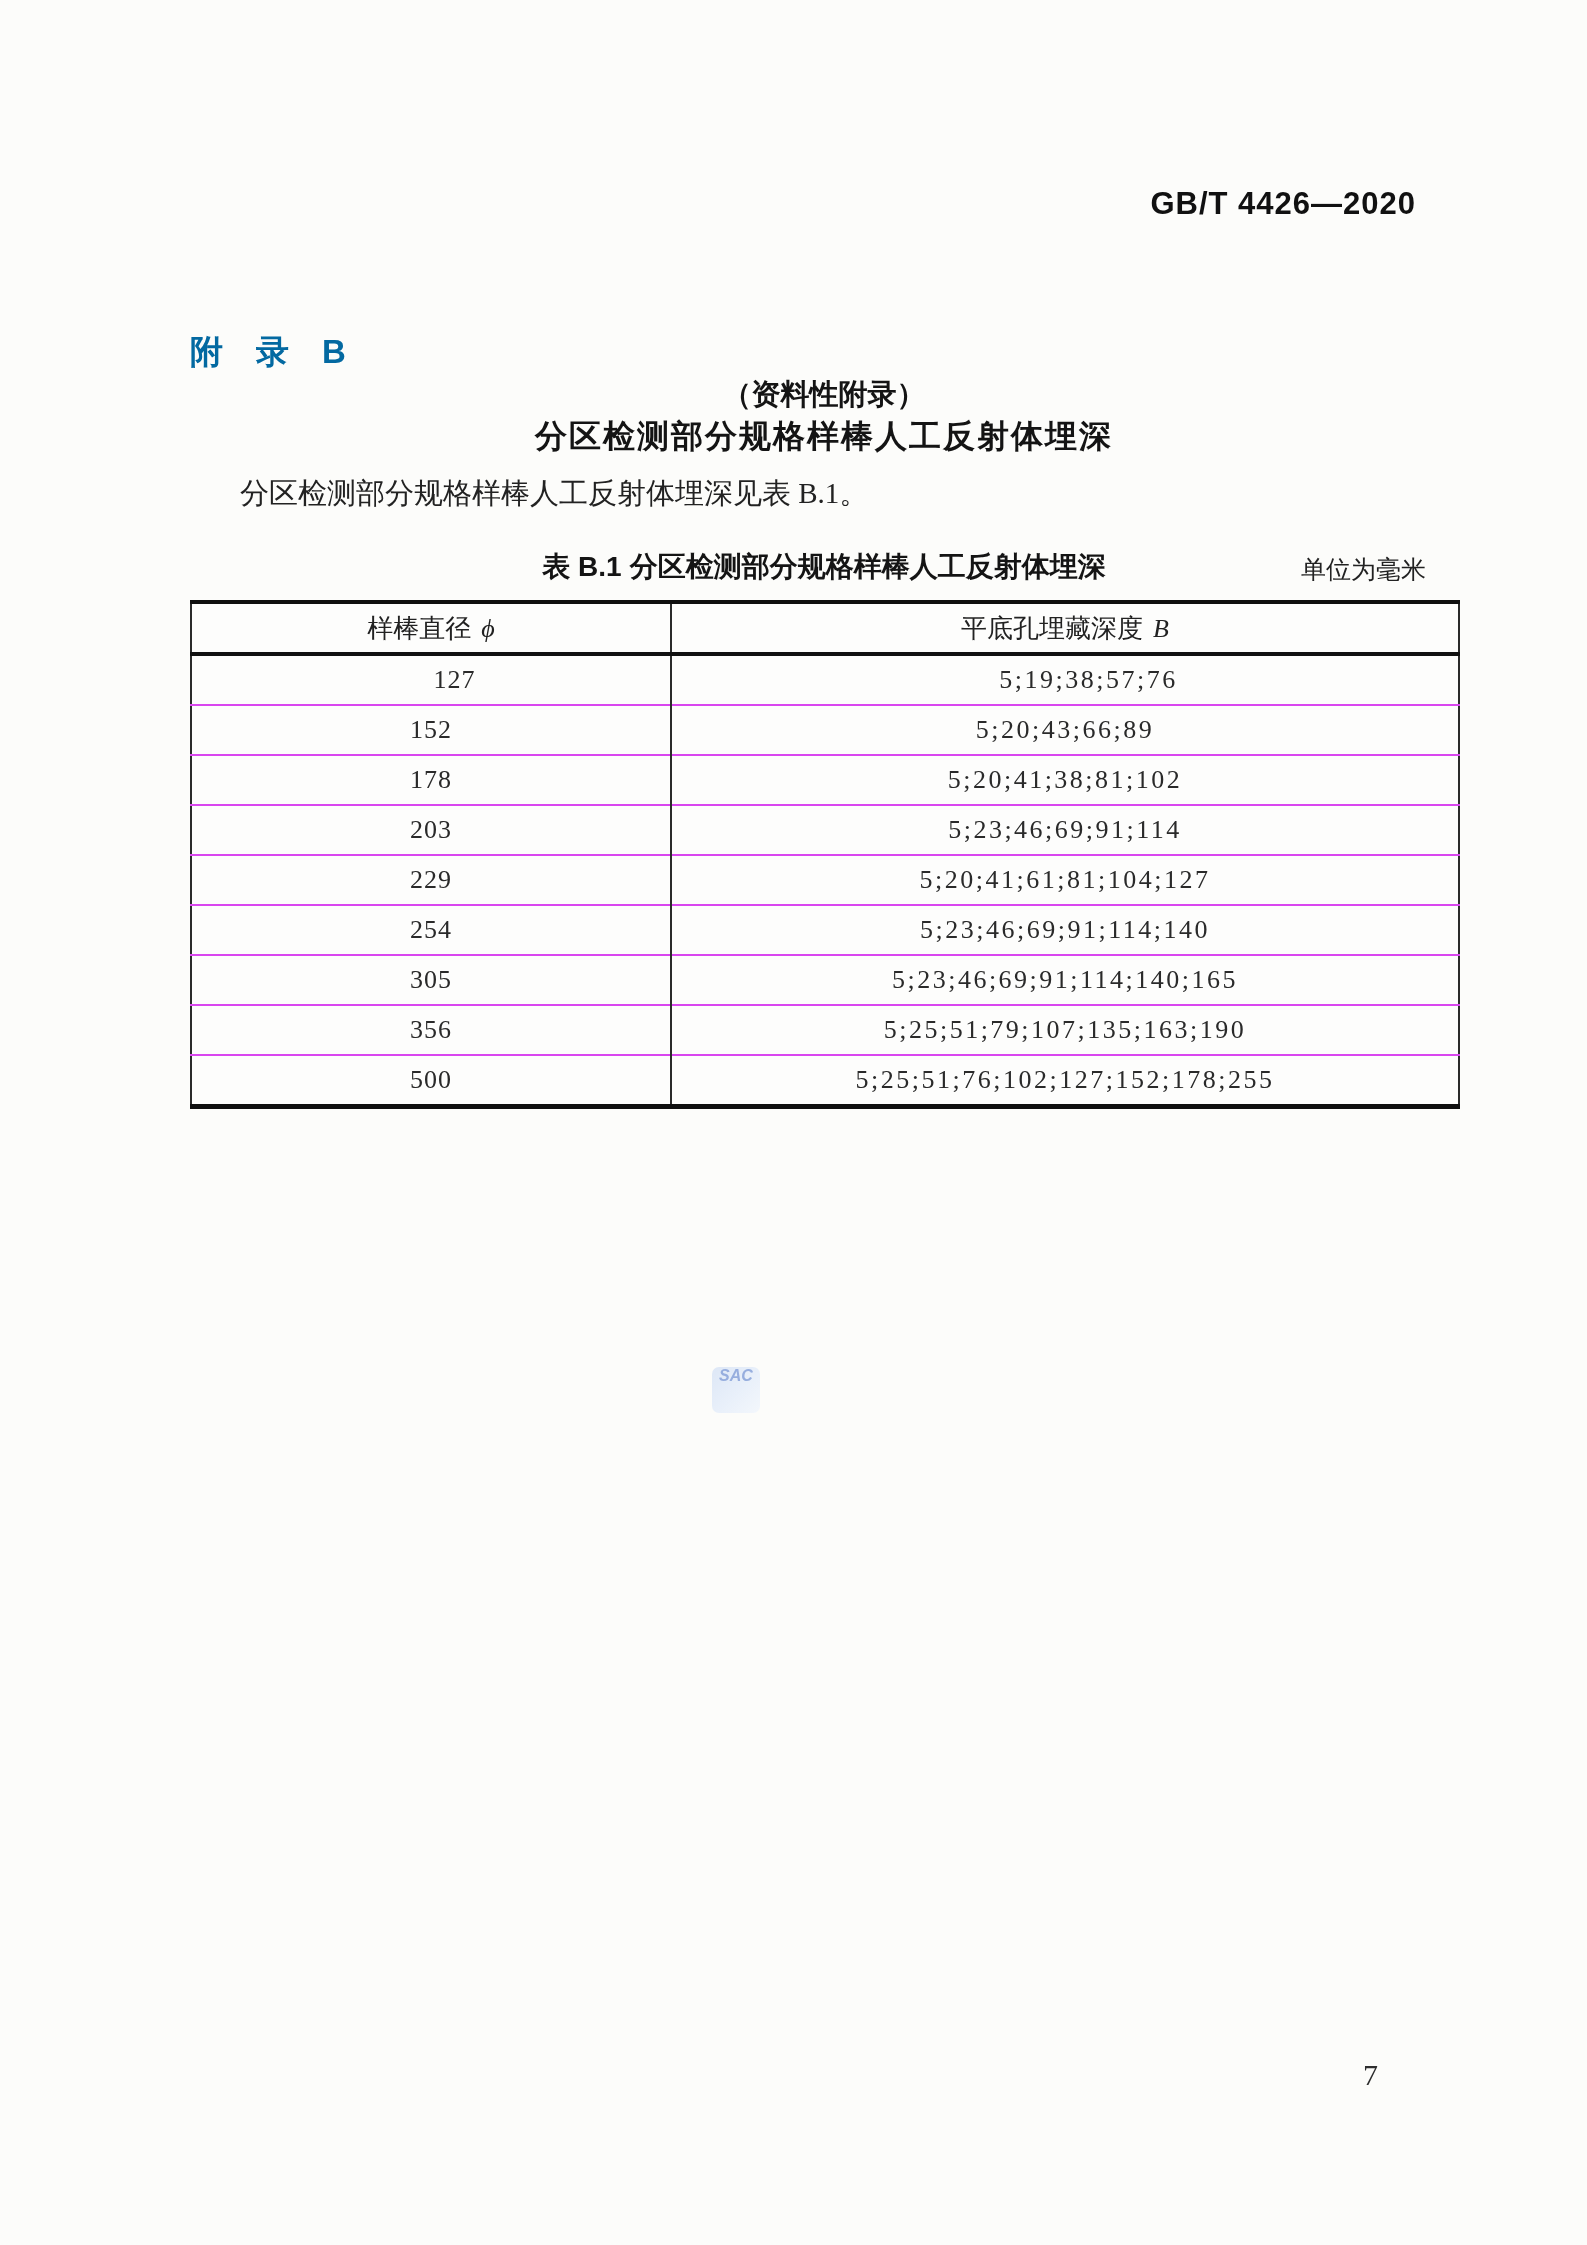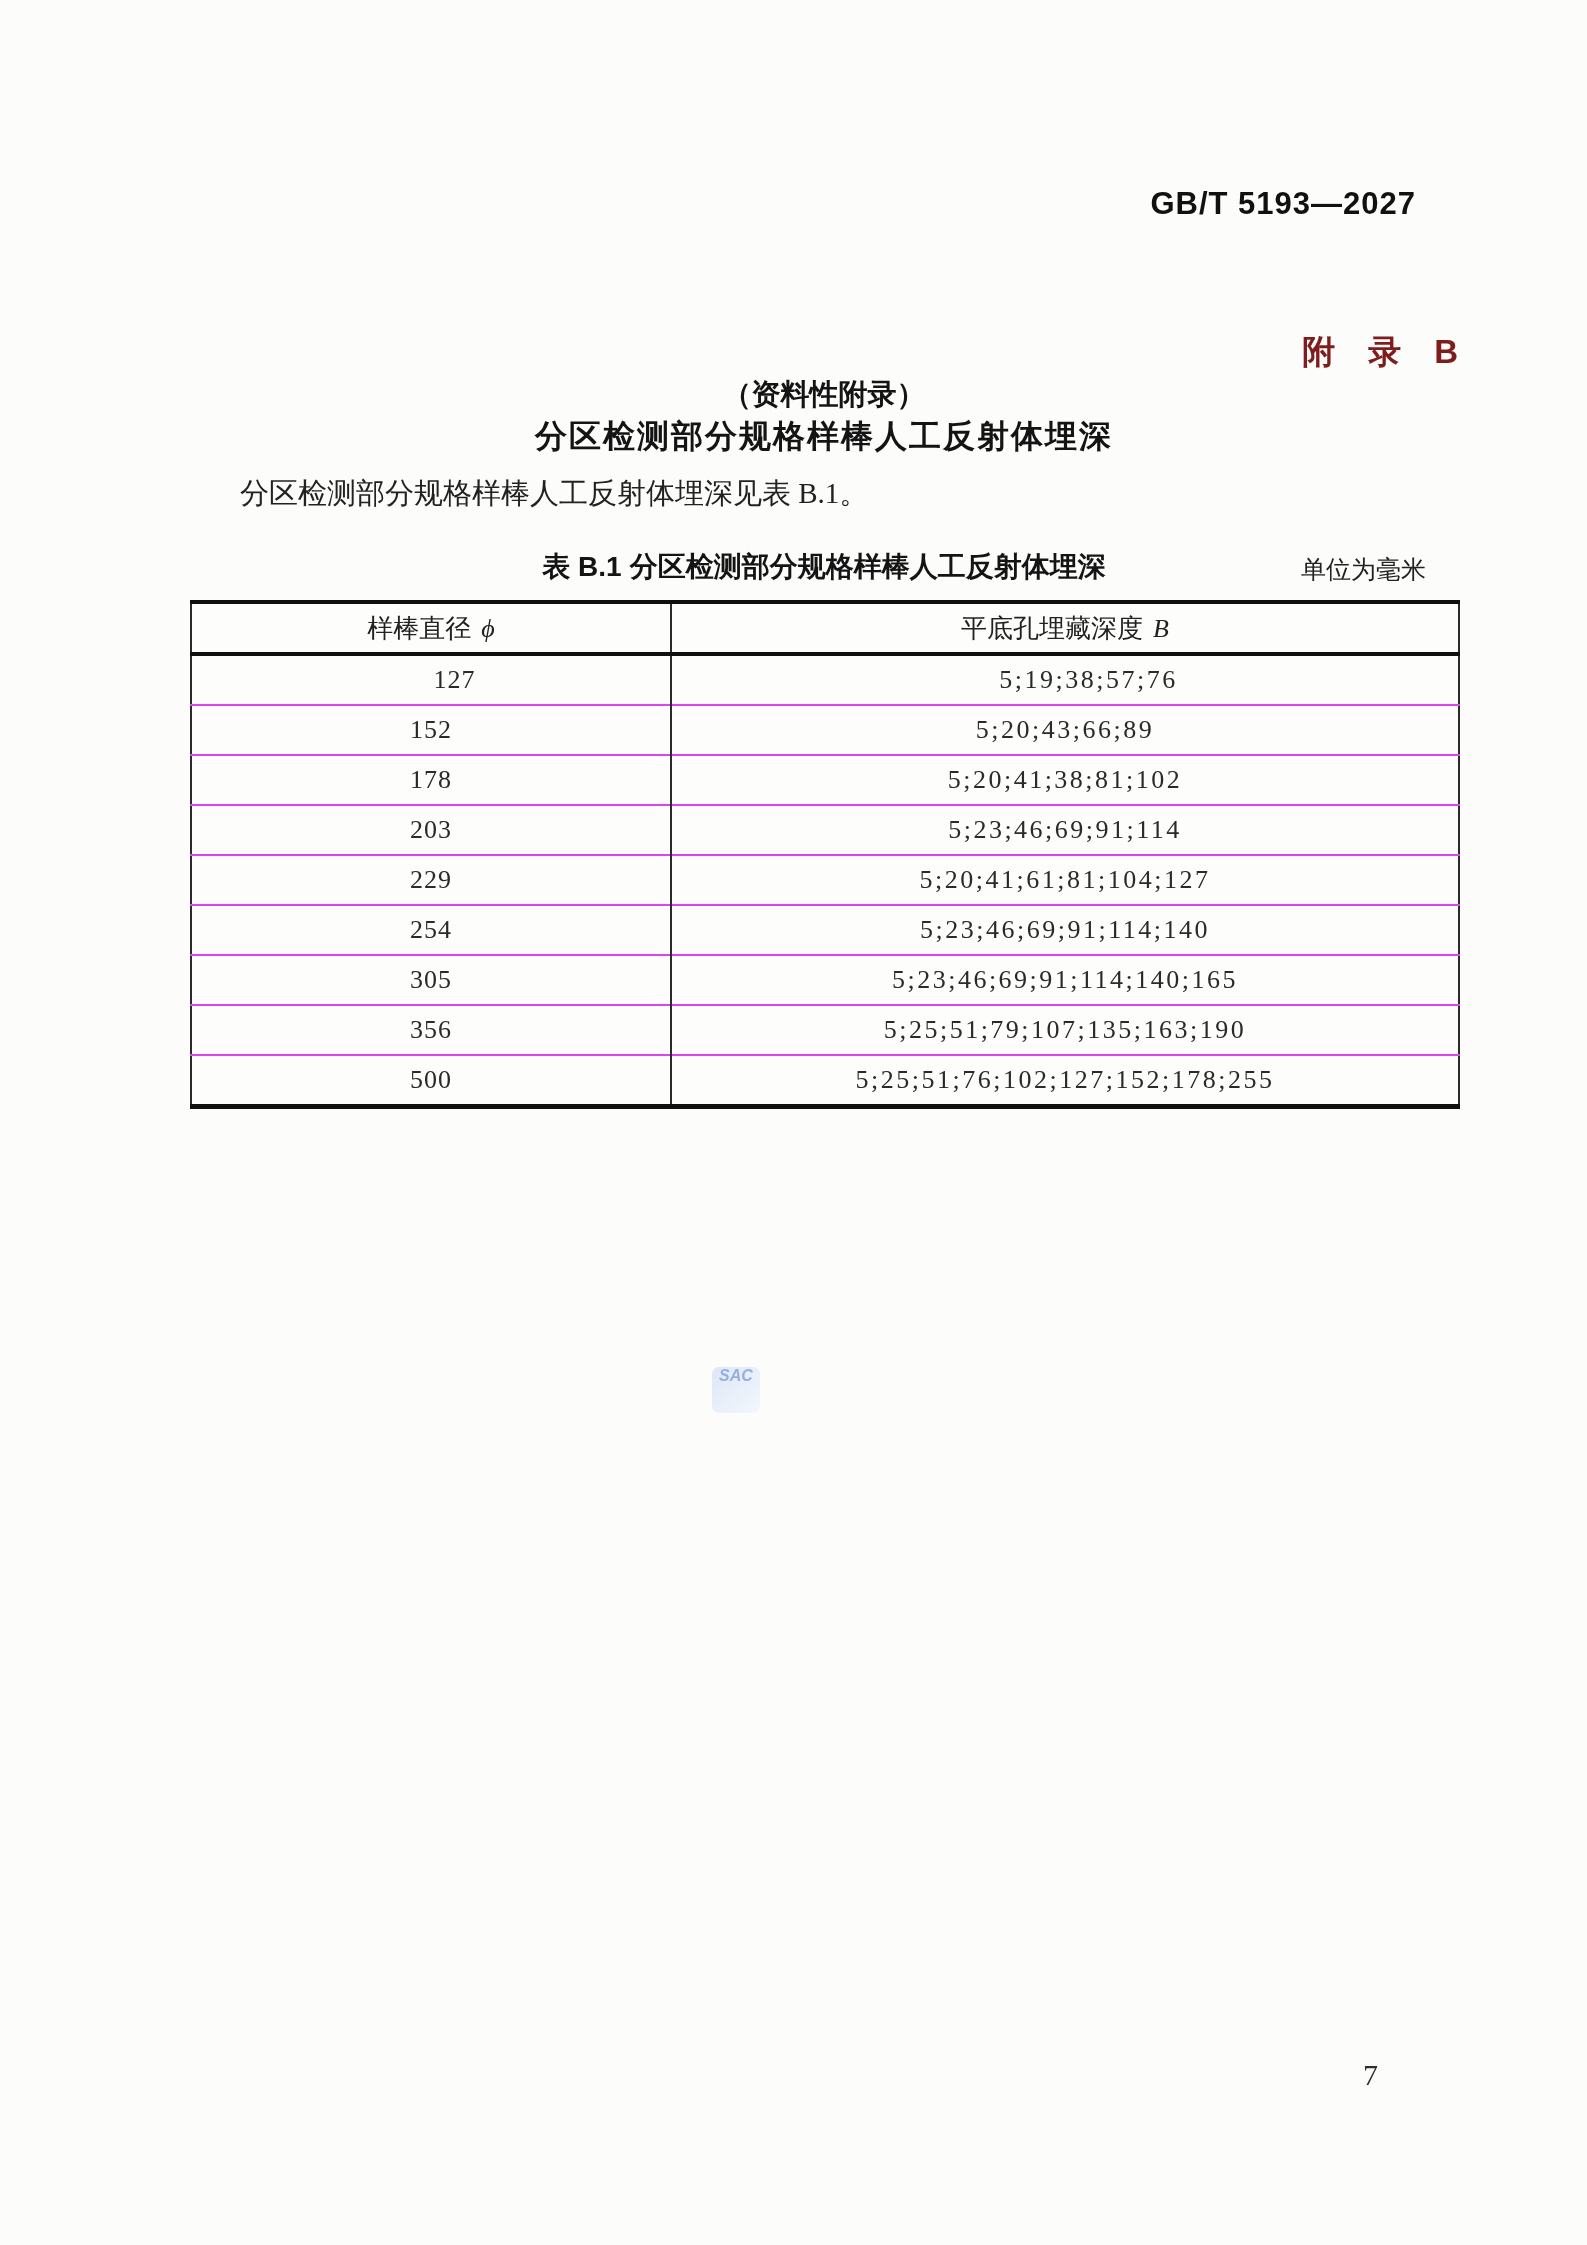--- a/index.html
+++ b/index.html
@@ -31,25 +31,25 @@
   .content {
     position: absolute;
     left: 190px;
     width: 1268px;
     top: 0;
   }
   .appendix-title {
     position: absolute;
     top: 330px;
     width: 100%;
-    text-align: right;
+    text-align: left;
     font-family: "Liberation Sans", sans-serif;
     font-weight: 700;
     font-size: 33px;
-    color: #7f1d1d;
+    color: #0369a1;
   }
   .appendix-subtitle {
     position: absolute;
     top: 375px;
     width: 100%;
     text-align: center;
     font-family: "Liberation Sans", sans-serif;
     font-weight: 700;
     font-size: 29px;
     color: #141414;
@@ -172,21 +172,21 @@
     top: 2058px;
     font-size: 30px;
     color: #2e2e2e;
   }
 </style>
 </head>
 <body>
 
 <div class="page">
 
-  <div class="doc-code">GB/T 5193—2027</div>
+  <div class="doc-code">GB/T 4426—2020</div>
 
   <div class="content">
 
     <div class="appendix-title">附　录　B</div>
 
     <div class="appendix-subtitle">（资料性附录）</div>
 
     <div class="appendix-heading">分区检测部分规格样棒人工反射体埋深</div>
 
     <div class="intro">分区检测部分规格样棒人工反射体埋深见表 B.1。</div>

